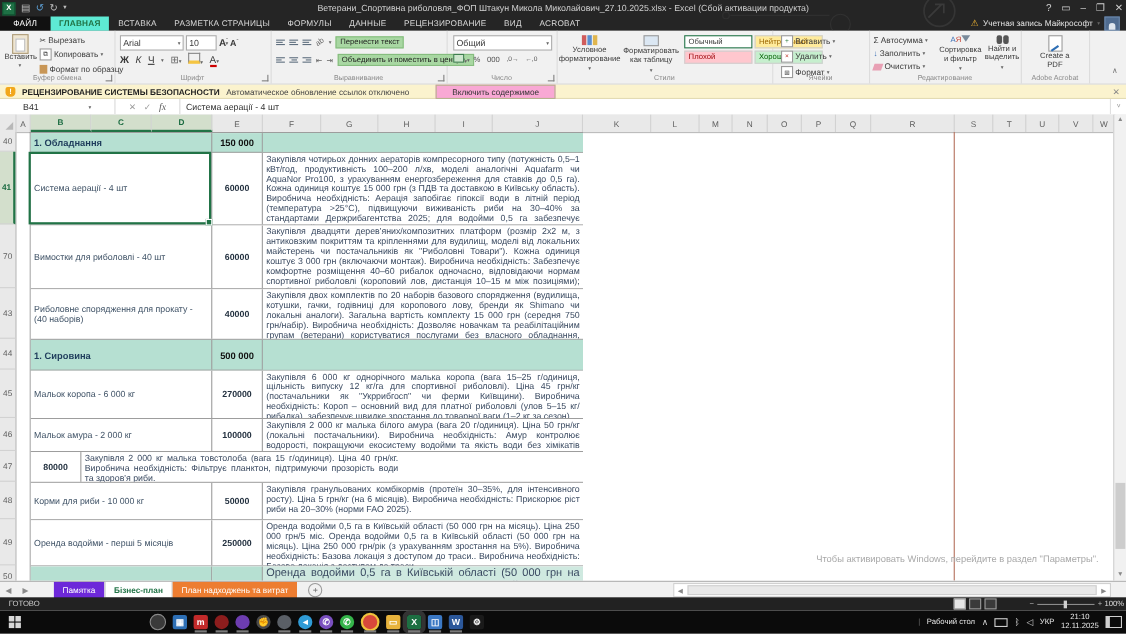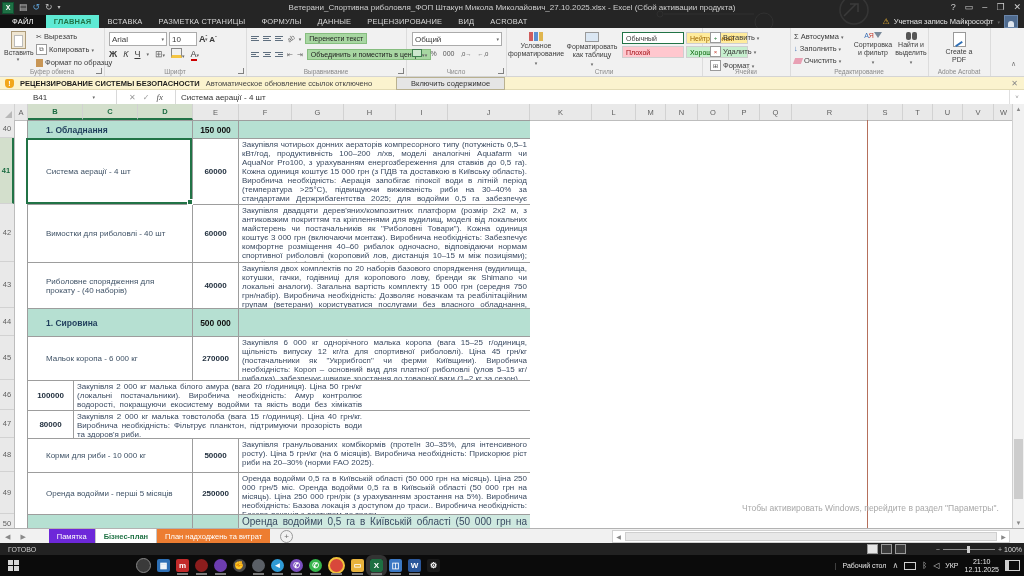--- a/index.html
+++ b/index.html
@@ -36,40 +36,40 @@
   .chip.normal{border:1px solid #217346;}
   .chip.neutral{background:#ffeb9c;color:#9c6500;}
   .chip.bad{background:#ffc7ce;color:#9c0006;}
   .chip.good{background:#c6efce;color:#006100;}
   .bigbtn{display:flex;flex-direction:column;align-items:center;text-align:center;line-height:8px;font-size:7px;gap:1px;}
   .barsic{display:flex;flex-direction:column;gap:1px;}
   .barsic i{display:block;height:1px;background:#5f6f7f;}
   
   .secbar{position:absolute;left:0;top:77px;width:1024px;height:13px;background:#fbf3ce;border-bottom:1px solid #e3dbb4;display:flex;align-items:center;gap:6px;padding-left:5px;box-sizing:border-box;font-size:7.5px;color:#444;}
   .shield{width:9px;height:9px;background:#f2a71b;border-radius:2px 2px 4px 4px;color:#fff;font-size:7px;font-weight:bold;text-align:center;line-height:9px;}
-  .secbtn{background:#e5e5e5;border:1px solid #b9b190;padding:1px 14px;font-size:7.5px;color:#333;text-align:right;}
+  .secbtn{background:#f9a8d4;border:1px solid #b9b190;padding:1px 14px;font-size:7.5px;color:#333;text-align:right;}
   
   .fbar{position:absolute;left:0;top:90px;width:1024px;height:14px;background:#fff;border-bottom:1px solid #cfcfcf;display:flex;align-items:stretch;font-size:8px;color:#333;}
-  .namebox{width:62px;border-right:1px solid #d9d9d9;display:flex;align-items:center;justify-content:space-between;padding:0 21px;margin-left:12px;}
+  .namebox{width:62px;border-right:1px solid #d9d9d9;display:flex;align-items:center;justify-content:space-between;padding:0 21px;}
   .fbicons{width:58px;border-right:1px solid #d9d9d9;display:flex;align-items:center;gap:7px;justify-content:center;color:#9a9a9a;}
   .fx{font-style:italic;font-family:"Liberation Serif",serif;color:#555;font-size:9px;}
   .finput{flex:1;display:flex;align-items:center;padding-left:5px;}
   
   .grid{position:absolute;left:0;top:104px;width:1024px;height:424px;background:#fff;overflow:hidden;}
   .chead{position:absolute;left:0;top:0;height:16px;display:flex;border-bottom:1px solid #bdbdbd;background:#e9e9e9;}
   .ch{height:16px;border-right:1px solid #d2d2d2;box-sizing:border-box;display:flex;align-items:center;justify-content:center;font-size:7.5px;color:#5f5f5f;}
   .ch.sel{background:#d3dfcc;color:#1a6b40;border-bottom:2px solid #217346;font-weight:bold;}
   .corner{width:14px;background:#e9e9e9;position:relative;border-right:1px solid #d2d2d2;}
   .corner:after{content:"";position:absolute;right:2px;bottom:2px;border-left:7px solid transparent;border-bottom:7px solid #b8b8b8;}
   .gutter{position:absolute;left:0;top:16px;width:14px;background:#e9e9e9;border-right:1px solid #bdbdbd;}
   .rn{box-sizing:border-box;border-bottom:1px solid #d2d2d2;font-size:7.5px;color:#5f5f5f;display:flex;align-items:center;justify-content:center;}
   .rn.sel{background:#d3dfcc;color:#1a6b40;border-right:2px solid #217346;font-weight:bold;}
   .tbl{position:absolute;left:27px;top:16px;width:502px;border-left:1px solid #9d9d9d;border-top:1px solid #9d9d9d;box-sizing:content-box;}
   .trow{display:flex;box-sizing:border-box;border-bottom:1px solid #9d9d9d;background:#fff;}
-  .clabel{width:165px;box-sizing:border-box;border-right:1px solid #9d9d9d;display:flex;align-items:center;padding:0 18px;font-size:8px;color:#3f5266;overflow:hidden;}
+  .clabel{width:165px;box-sizing:border-box;border-right:1px solid #9d9d9d;display:flex;align-items:center;padding:0 3px;font-size:8px;color:#3f5266;overflow:hidden;}
   .cval{width:46px;box-sizing:border-box;border-right:1px solid #9d9d9d;display:flex;align-items:center;justify-content:center;font-size:8px;font-weight:bold;color:#22303f;}
   .cdesc{width:291px;box-sizing:border-box;font-size:8px;line-height:9px;color:#3a4a61;text-align:justify;padding:1px 3px;overflow:hidden;}
   .trow.sec{background:#b6e0d2;}
   .trow.sec .clabel{font-weight:bold;font-size:8.5px;color:#1f3d5c;}
   .trow.sec .cval{font-size:8.5px;color:#111;}
   .trow.sec50 .clabel,.trow.sec50 .cval{background:#b6e0d2;}
   .trow.sec50 .cdesc{background:#cfe9e0;font-size:10px;line-height:11px;}
   .selrect{position:absolute;left:26px;top:34px;width:166px;height:66px;border:2px solid #217346;box-sizing:border-box;pointer-events:none;}
   .fillh{position:absolute;right:-3px;bottom:-3px;width:4px;height:4px;background:#217346;border:1px solid #fff;}
   .pbreak{position:absolute;left:867px;top:16px;bottom:0;width:1px;background:#b5705c;}
@@ -423,21 +423,21 @@
       <div class="ch" style="width:35px">S</div>
       <div class="ch" style="width:30px">T</div>
       <div class="ch" style="width:30px">U</div>
       <div class="ch" style="width:31px">V</div>
       <div class="ch" style="width:20px">W</div>
     </div>
 
     <div class="gutter">
       <div class="rn" style="height:18px">40</div>
       <div class="rn sel" style="height:66px">41</div>
-      <div class="rn" style="height:58px">42</div>
+      <div class="rn" style="height:58px">70</div>
       <div class="rn" style="height:46px">43</div>
       <div class="rn" style="height:28px">44</div>
       <div class="rn" style="height:44px">45</div>
       <div class="rn" style="height:30px">46</div>
       <div class="rn" style="height:28px">47</div>
       <div class="rn" style="height:34px">48</div>
       <div class="rn" style="height:42px">49</div>
       <div class="rn" style="height:20px">50</div>
     </div>
 
@@ -466,20 +466,21 @@
         <div class="clabel">1. Сировина</div>
         <div class="cval">500 000</div>
         <div class="cdesc" style="background:#b6e0d2;"></div>
       </div>
       <div class="trow" style="height:44px">
         <div class="clabel">Мальок коропа - 6 000 кг</div>
         <div class="cval">270000</div>
         <div class="cdesc">Закупівля 6 000 кг однорічного малька коропа (вага 15–25 г/одиниця, щільність випуску 12 кг/га для спортивної риболовлі). Ціна 45 грн/кг (постачальники як "Укррибгосп" чи ферми Київщини). Виробнича необхідність: Короп – основний вид для платної риболовлі (улов 5–15 кг/рибалка), забезпечує швидке зростання до товарної ваги (1–2 кг за сезон).</div>
       </div>
       <div class="trow" style="height:30px">
+        <div class="clabel">Мальок амура - 2 000 кг</div>
         <div class="cval">100000</div>
         <div class="cdesc">Закупівля 2 000 кг малька білого амура (вага 20 г/одиниця). Ціна 50 грн/кг (локальні постачальники). Виробнича необхідність: Амур контролює водорості, покращуючи екосистему водойми та якість води без хімікатів (екологічний стандарт 2025).</div>
       </div>
       <div class="trow" style="height:28px">
         <div class="cval">80000</div>
         <div class="cdesc">Закупівля 2 000 кг малька товстолоба (вага 15 г/одиниця). Ціна 40 грн/кг. Виробнича необхідність: Фільтрує планктон, підтримуючи прозорість води та здоров'я риби.</div>
       </div>
       <div class="trow" style="height:34px">
         <div class="clabel">Корми для риби - 10 000 кг</div>
         <div class="cval">50000</div>

